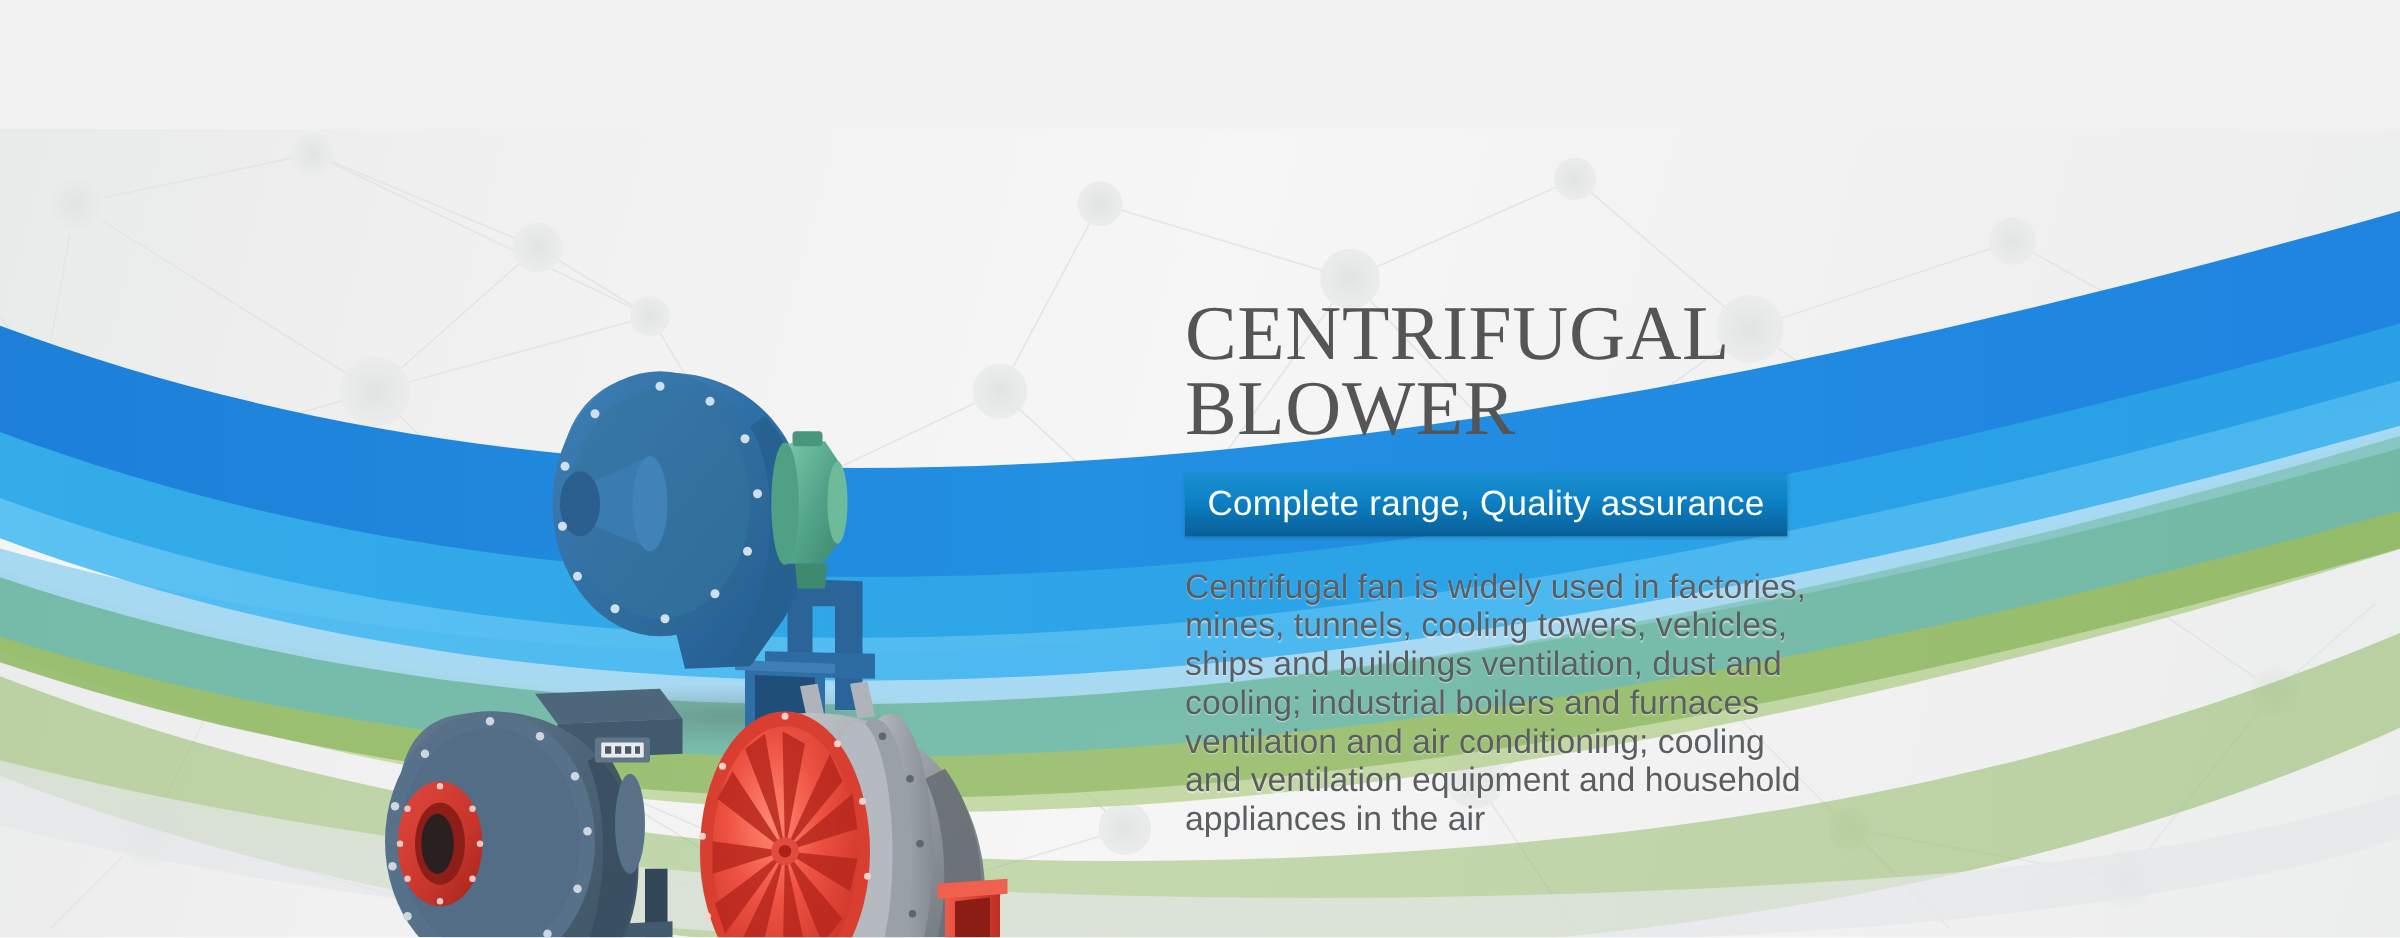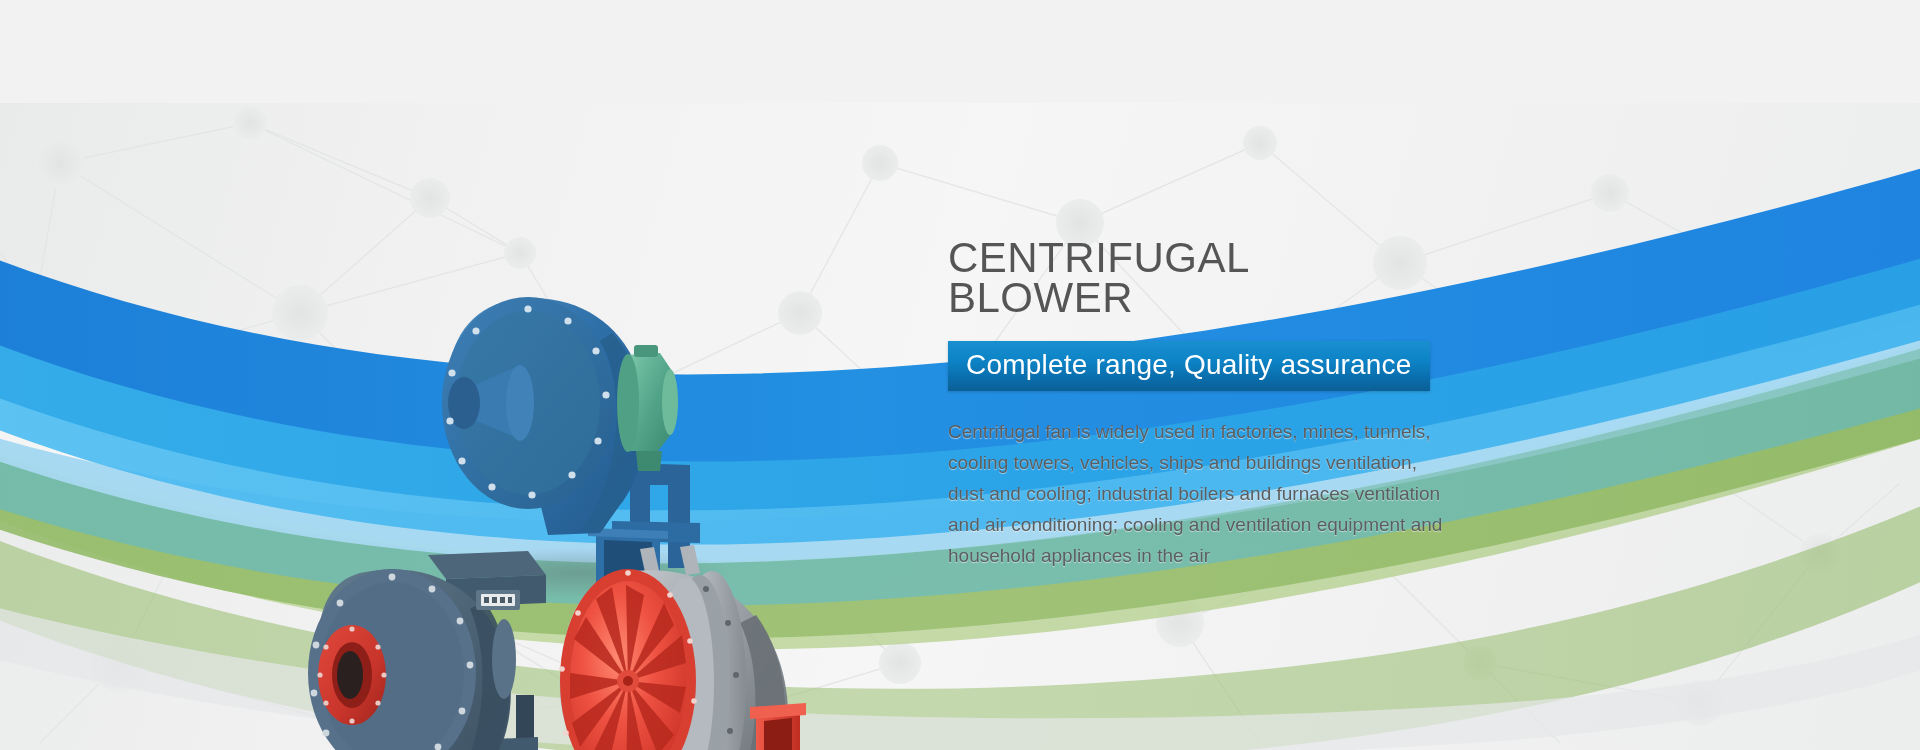--- a/index.html
+++ b/index.html
@@ -69,22 +69,22 @@
   
   .copy {
     position: absolute;
     left: 948px;
     top: 135px;
     width: 640px;
     z-index: 6;
   }
 
   .headline {
-    font-family: Liberation Sans, sans-serif;
-    font-size: 42px;
+    font-family: Liberation Serif, serif;
+    font-size: 62px;
     line-height: 0.96;
     color: #555555;
     letter-spacing: 0.5px;
     margin: 0;
     white-space: pre-line;
     font-weight: normal;
   }
 
   .tagline-wrap {
     margin-top: 22px;
@@ -99,21 +99,21 @@
     font-family: "Liberation Sans", sans-serif;
     font-size: 28px;
     line-height: 1.08;
     letter-spacing: 0.2px;
     box-shadow: 0 1px 3px rgba(0,0,0,0.18);
   }
 
   .body-copy {
     margin: 25px 0 0 0;
     font-family: "Liberation Sans", sans-serif;
-    font-size: 19px;
+    font-size: 27px;
     line-height: 31px;
     color: #5b5e60;
     width: 500px;
     text-shadow: 0 1px 1px rgba(255,255,255,0.55);
   }
 </style>
 </head>
 <body>
 
 <div id="banner-root">

